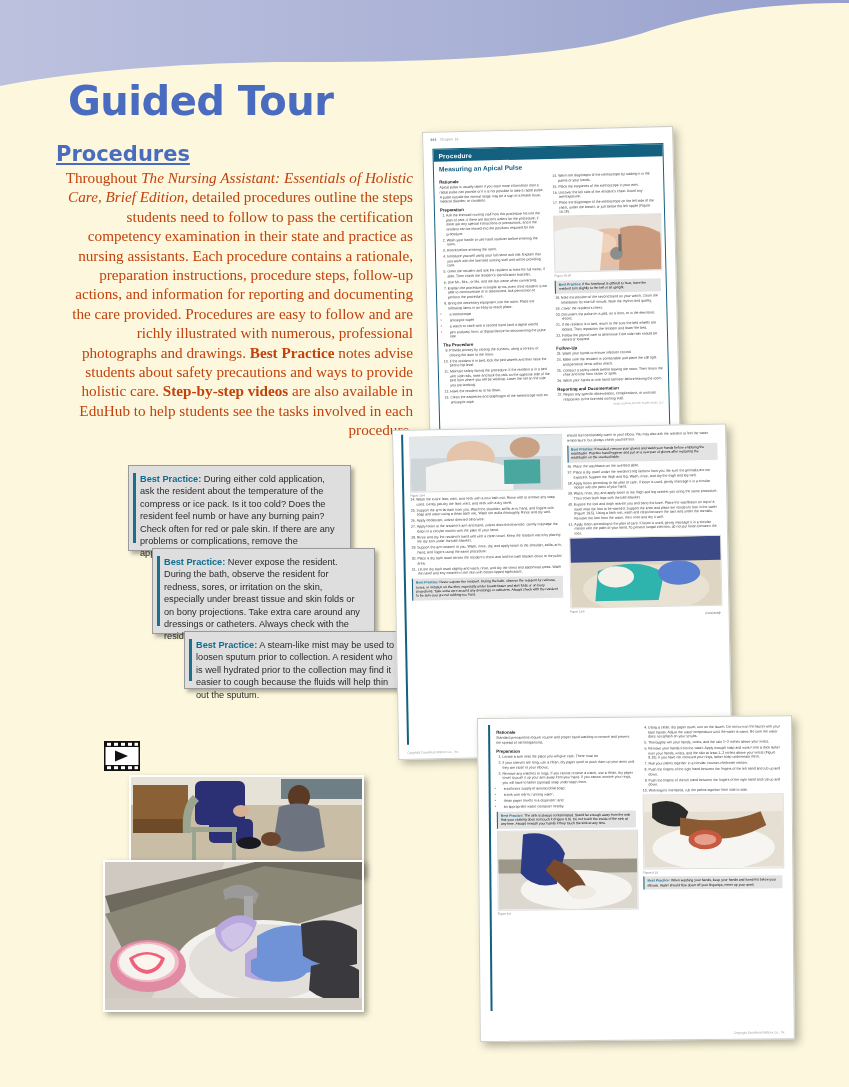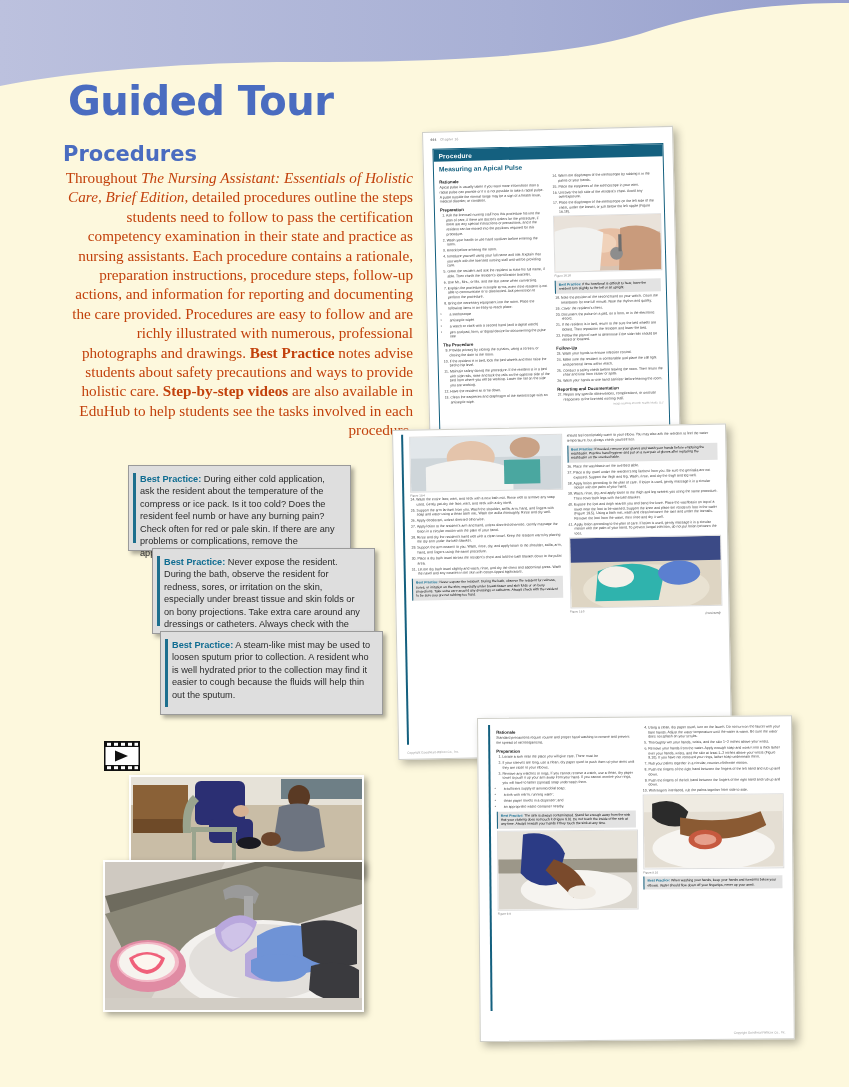--- a/index.html
+++ b/index.html
@@ -21,24 +21,25 @@
   .swoosh-wrap svg{display:block;}
 
   
   .page-title{
     position:absolute; left:68px; top:78px;
     font-size:40px; font-weight:bold; letter-spacing:-0.5px;
     color:#4a6cc0;
     font-family:"DejaVu Sans", sans-serif;
   }
   .section-title{
-    position:absolute; left:63px; top:142px;
+    position:absolute; left:56px; top:142px;
     font-size:21px; font-weight:bold;
     color:#4a6cc0;
     font-family:"DejaVu Sans", sans-serif;
+    text-decoration:underline;
   }
   .intro-copy{
     position:absolute; left:63px; top:168px; width:350px;
     font-family:"Liberation Serif", serif;
     font-size:15.2px; line-height:19.4px;
     color:#c2410c;
     text-align:right;
   }
   .intro-copy i{font-style:italic;}
   .intro-copy b{font-weight:bold;}
@@ -54,21 +55,21 @@
     font-size:9.2px; line-height:12.4px;
     color:#2b2b2b;
   }
   .bp::before{
     content:""; position:absolute; left:4px; top:7px; bottom:7px;
     width:2.5px; background:#1d6f8e;
   }
   .bp .bp-label{ color:#0f6c91; font-weight:bold; }
   .bp1{ left:128px; top:465px; width:223px; height:86px; }
   .bp2{ left:152px; top:548px; width:223px; height:86px; }
-  .bp3{ left:160px; top:631px; width:223px; height:84px; }
+  .bp3{ left:184px; top:631px; width:223px; height:58px; }
 
   
   .video-icon{
     position:absolute; left:104px; top:741px; width:36px; height:30px;
   }
 
   
   .photo{
     position:absolute; background:#b9aa92;
     border:2px solid #ffffff;

